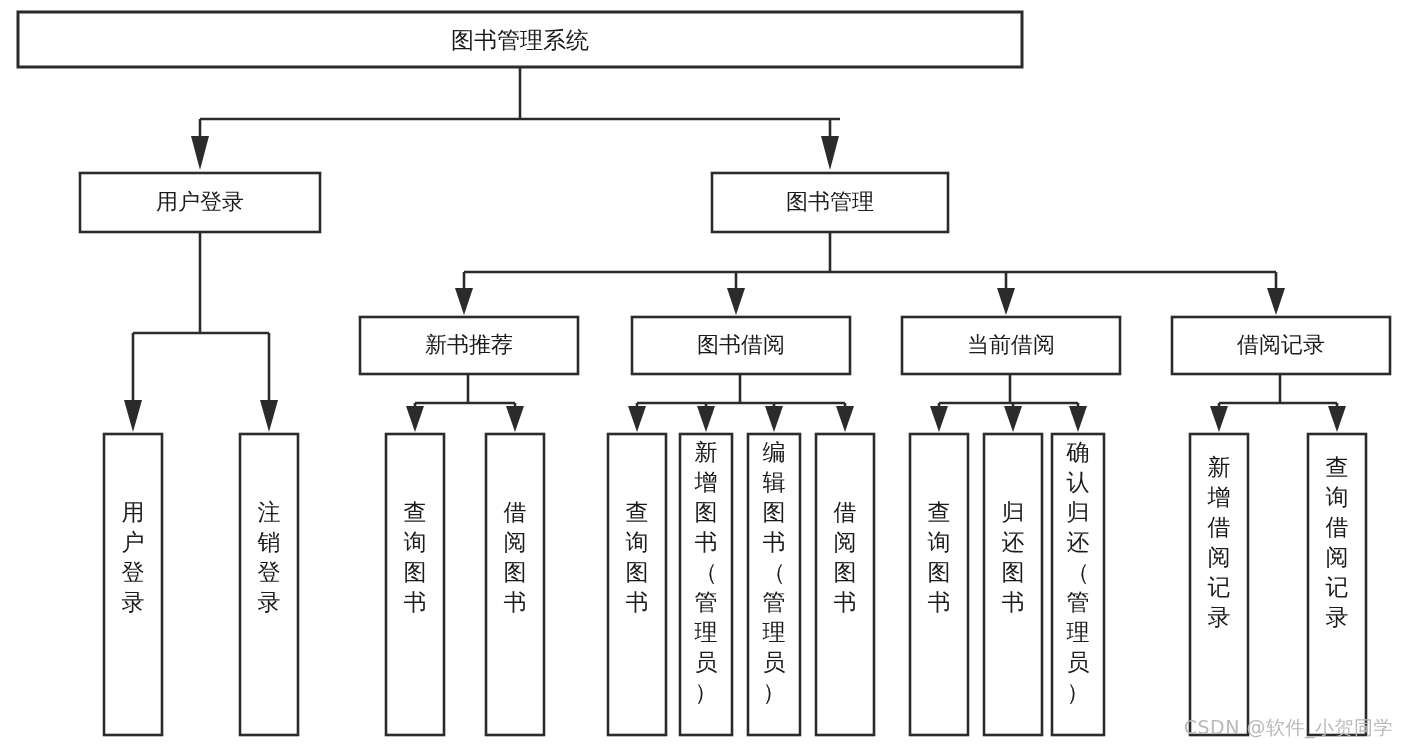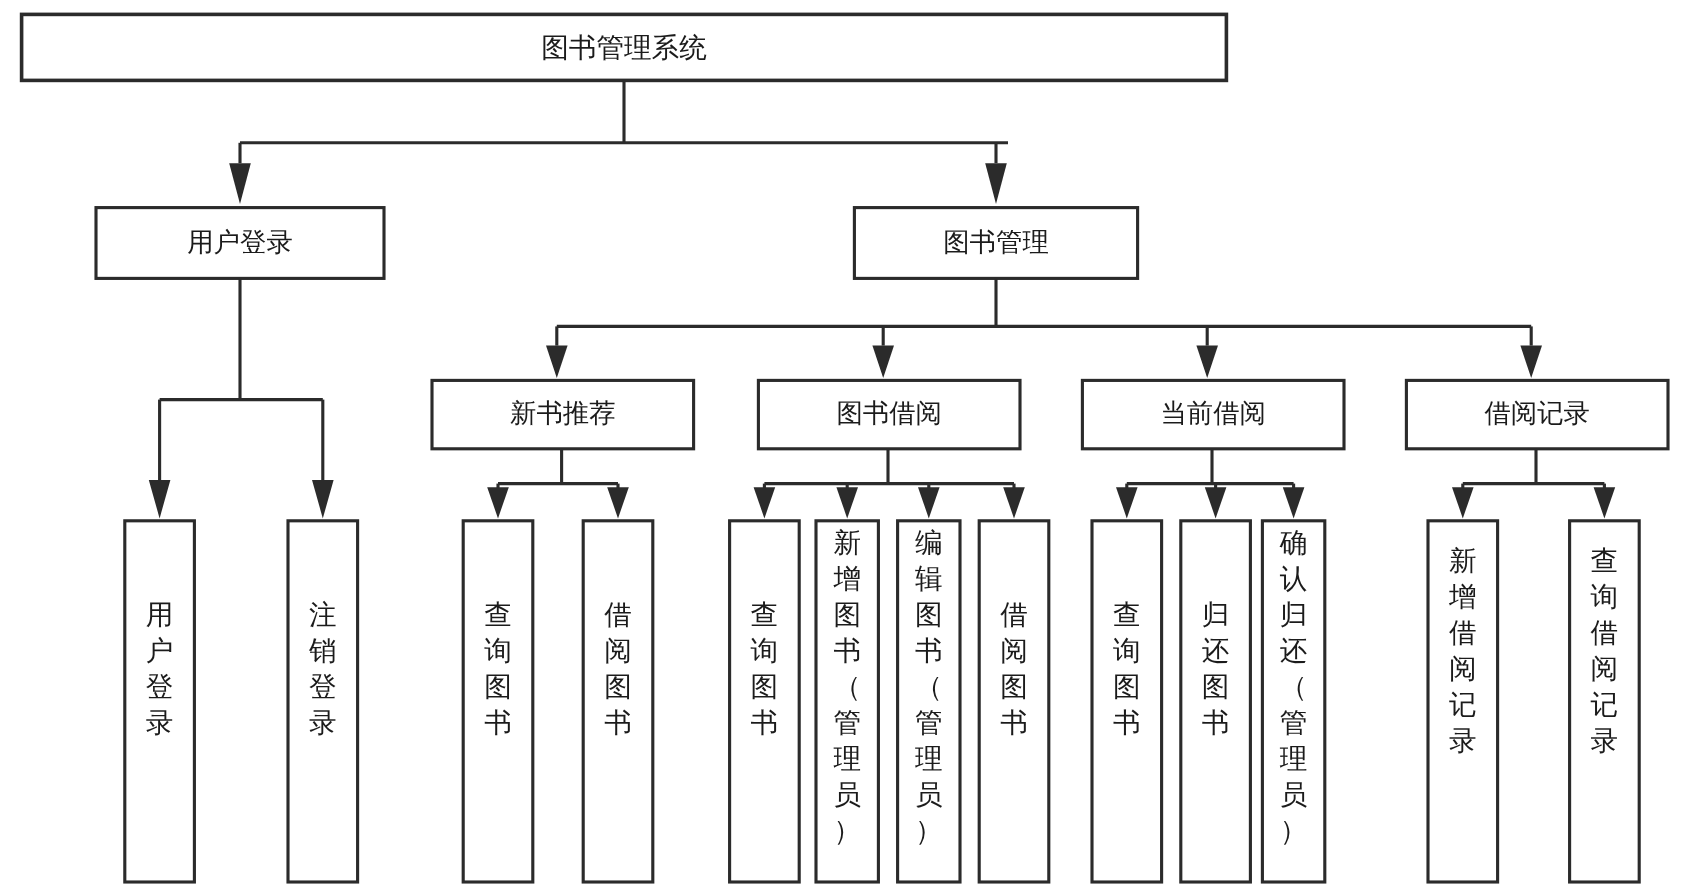--- a/index.html
+++ b/index.html
@@ -222,13 +222,14 @@
         <rect class="node-rect" x="1190" y="434" width="58" height="301"></rect>
         <text class="vlabel" x="1219" y="475"><tspan x="1219" y="475">新</tspan><tspan x="1219" y="505">增</tspan><tspan x="1219" y="535">借</tspan><tspan x="1219" y="565">阅</tspan><tspan x="1219" y="595">记</tspan><tspan x="1219" y="625">录</tspan></text>
       </g>
       <g>
         <rect class="node-rect" x="1308" y="434" width="58" height="301"></rect>
         <text class="vlabel" x="1337" y="475"><tspan x="1337" y="475">查</tspan><tspan x="1337" y="505">询</tspan><tspan x="1337" y="535">借</tspan><tspan x="1337" y="565">阅</tspan><tspan x="1337" y="595">记</tspan><tspan x="1337" y="625">录</tspan></text>
       </g>
     </g>
   </svg>
 
+  <div class="watermark">CSDN @软件_小贺同学</div>
 </div>
 
 </body></html>

